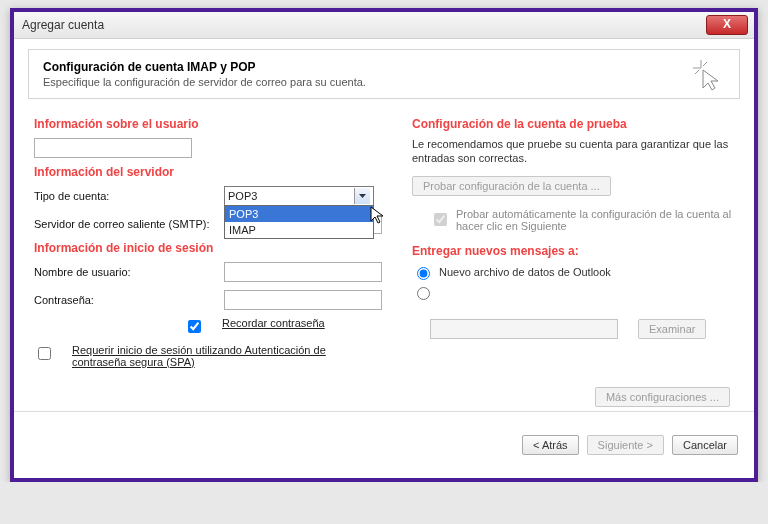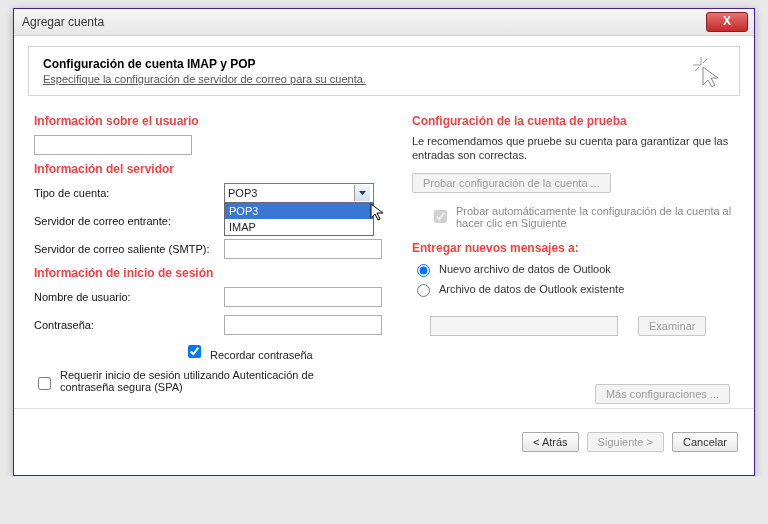--- a/index.html
+++ b/index.html
@@ -7,21 +7,21 @@
     padding: 0;
     font-family: "Segoe UI", Tahoma, sans-serif;
     font-size: 11px;
     background: #e8e8e8;
     color: #222;
   }
   .window {
     width: 740px;
     margin: 8px auto 0 auto;
     background: #fff;
-    border: 1px solid #4c1d95;
+    border: 4px solid #4c1d95;
     box-shadow: 0 2px 8px rgba(0,0,0,.25);
   }
   .titlebar {
     height: 26px;
     background: linear-gradient(#f7f7f7,#e6e6e6);
     border-bottom: 1px solid #d0d0d0;
     display: flex;
     align-items: center;
     padding: 0 0 0 8px;
     position: relative;
@@ -55,21 +55,20 @@
     background:#fff;
   }
   .header-panel .h-title {
     font-weight: bold;
     font-size: 12px;
     color:#000;
   }
   .header-panel .h-sub {
     color:#555;
     margin-top:2px;
-    text-decoration:underline;
   }
   .cursor-icon {
     position:absolute;
     right:14px;
     top:8px;
   }
 
   .body {
     display:flex;
     padding: 14px 20px 4px 20px;
@@ -145,23 +144,24 @@
   }
   .dd-cursor{
     position:absolute;
     top:20px;
     left:146px;
     z-index:6;
   }
 
   .checkbox-row {
     display:flex;
-    align-items:flex-end;
-    gap:6px;
+    align-items:flex-start;
+    gap:18px;
     margin: 6px 0 2px 0;
+    text-decoration: underline;
   }
   .checkbox-row input[type=checkbox]{
     width:13px;height:13px;
   }
   .indent1 { margin-left: 150px; }
   .spa {
     margin-top:8px;
   }
 
   
@@ -277,23 +277,20 @@
           </div>
           <span class="dd-cursor">
             <svg width="16" height="20" viewBox="0 0 16 20">
               <path d="M1 1 L1 15 L5 11 L8 17 L10 16 L7 10 L13 10 Z" fill="#fff" stroke="#000"></path>
             </svg>
           </span>
         </div>
       </div>
 
       <div class="row">
-        <label class="fld">Servidor de correo entrante:</label>
-      </div>
-      <div class="row">
         <label class="fld">Servidor de correo saliente (SMTP):</label>
         <input class="text short" type="text" style="">
       </div>
 
       <div class="section-title">Información de inicio de sesión</div>
 
       <div class="row">
         <label class="fld">Nombre de usuario:</label>
         <input class="text short" type="text" style="">
       </div>
@@ -325,21 +322,20 @@
       </div>
 
       <div class="section-title" style="margin-top:12px;">Entregar nuevos mensajes a:</div>
 
       <div class="radio-row">
         <input type="radio" name="deliver" checked="" style="">
         <span>Nuevo archivo de datos de Outlook</span>
       </div>
       <div class="radio-row">
         <input type="radio" name="deliver" style="">
-        <span>Archivo de datos de Outlook existente</span>
       </div>
       <div class="browse-row">
         <input class="text" type="text" disabled="" style="">
         <span class="btn disabled">Examinar</span>
       </div>
 
       <div class="more-settings">
         <span class="btn disabled">Más configuraciones ...</span>
       </div>
     </div>

